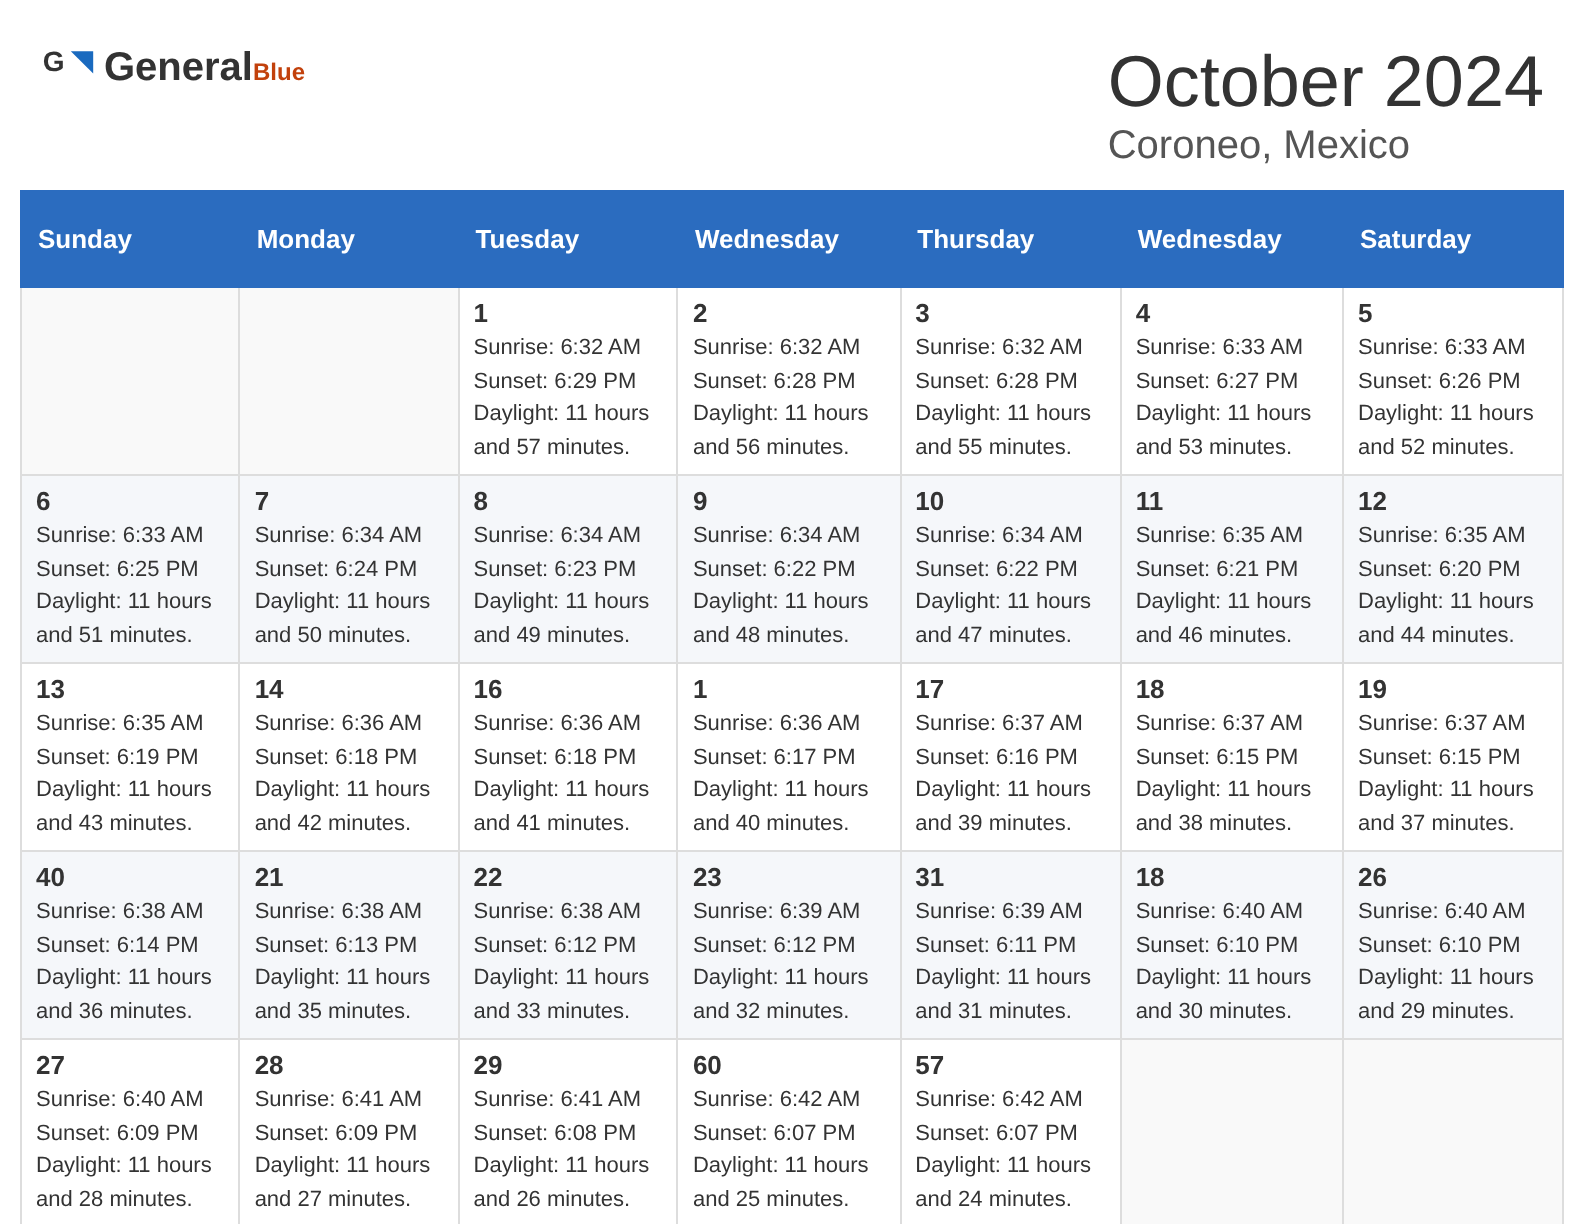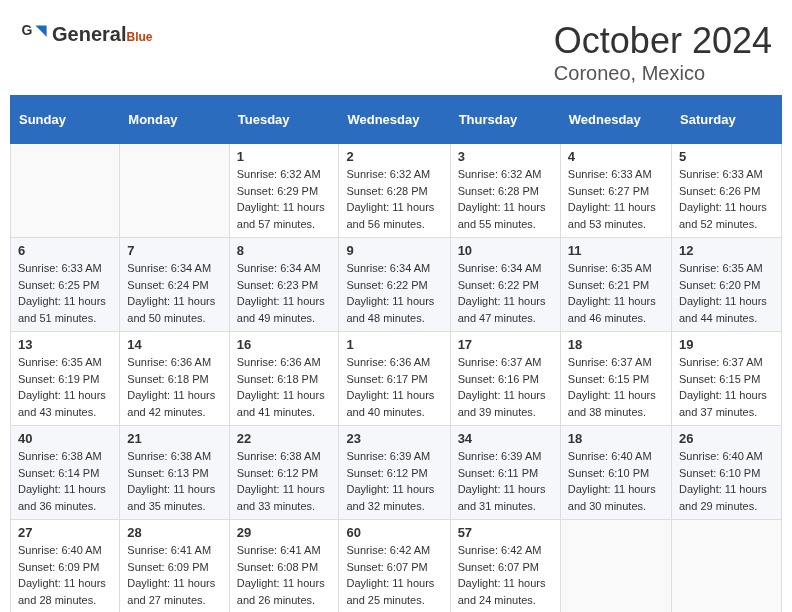--- a/index.html
+++ b/index.html
@@ -214,21 +214,21 @@
         </td>
         <td>
           <span class="day-number">22</span>
           <div class="day-info">Sunrise: 6:38 AM<br>Sunset: 6:12 PM<br>Daylight: 11 hours and 33 minutes.</div>
         </td>
         <td>
           <span class="day-number">23</span>
           <div class="day-info">Sunrise: 6:39 AM<br>Sunset: 6:12 PM<br>Daylight: 11 hours and 32 minutes.</div>
         </td>
         <td>
-          <span class="day-number">34</span>
+          <span class="day-number">31</span>
           <div class="day-info">Sunrise: 6:39 AM<br>Sunset: 6:11 PM<br>Daylight: 11 hours and 31 minutes.</div>
         </td>
         <td>
           <span class="day-number">18</span>
           <div class="day-info">Sunrise: 6:40 AM<br>Sunset: 6:10 PM<br>Daylight: 11 hours and 30 minutes.</div>
         </td>
         <td>
           <span class="day-number">26</span>
           <div class="day-info">Sunrise: 6:40 AM<br>Sunset: 6:10 PM<br>Daylight: 11 hours and 29 minutes.</div>
         </td>

